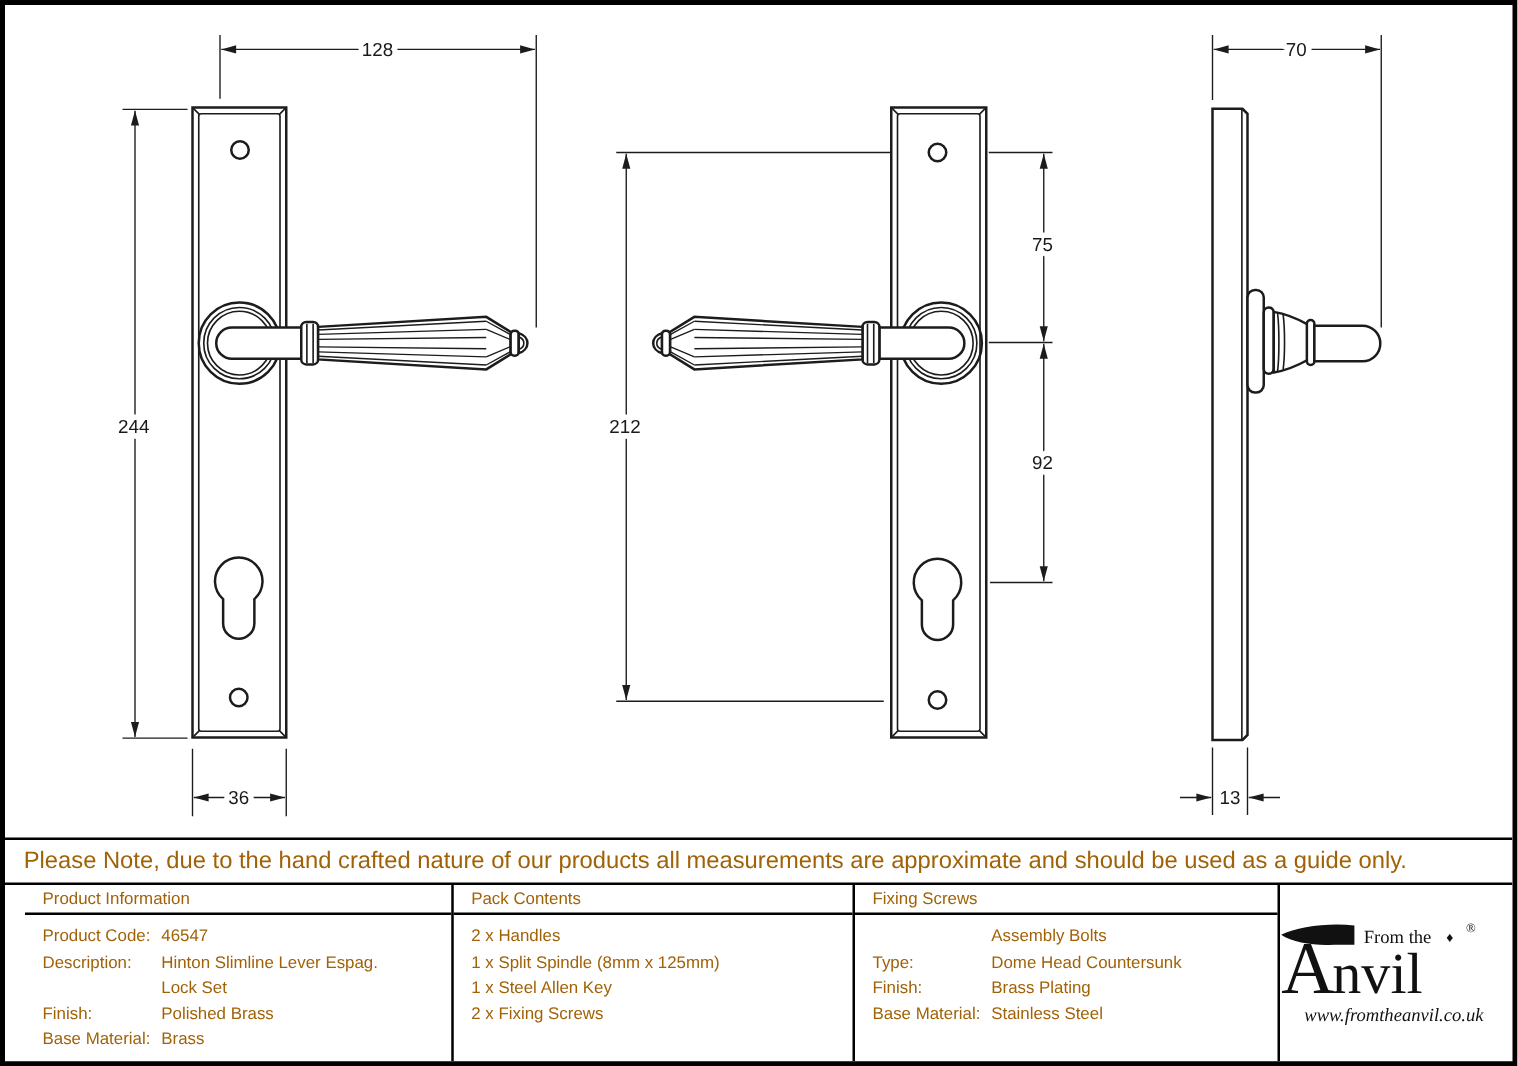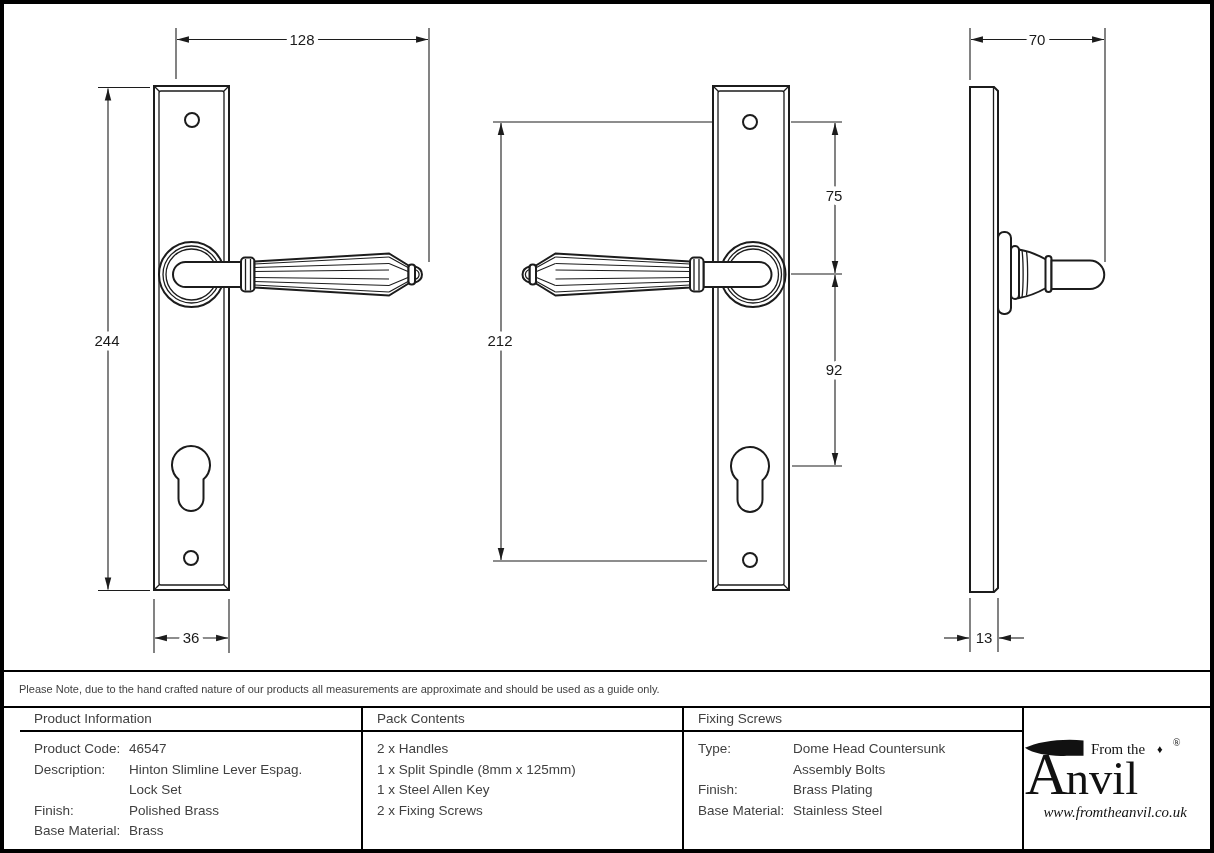--- a/index.html
+++ b/index.html
@@ -1,38 +1,38 @@
 <!DOCTYPE html>
 <html><head>
 <meta charset="utf-8">
 <style>
   html,body { margin:0; padding:0; background:#e8e8e8; }
   .sheet {
     position:relative; width:1214px; height:853px; background:#fff;
     box-sizing:border-box; border:4px solid #000;
-    font-family:"Liberation Sans", sans-serif; color:#404040;
+    font-family:"Liberation Sans", sans-serif; color:#a16207;
     overflow:hidden;
   }
   svg.drawings { position:absolute; left:0; top:0; }
   
   .ln  { stroke:#1c1c1c; stroke-width:2;   fill:none; }
   .lnf { stroke:#1c1c1c; stroke-width:2;   fill:#fff; }
   .thin{ stroke:#1c1c1c; stroke-width:1.3; fill:none; }
   .dim { stroke:#1c1c1c; stroke-width:1.1; fill:none; }
   .dimtxt {
     font-family:"Liberation Sans", sans-serif; font-size:15px; fill:#1a1a1a;
     text-anchor:middle; paint-order:stroke; stroke:#fff; stroke-width:9px;
     stroke-linejoin:round;
   }
   
   .notebar {
     position:absolute; left:0; right:0; top:666px; height:36px;
     border-top:2.5px solid #000; border-bottom:0; box-sizing:border-box;
     display:flex; align-items:center; padding-left:15px;
-    font-size:11px;
+    font-size:19px;
   }
   
   .info-table {
     position:absolute; left:0; right:0; top:702px; bottom:0;
     border-top:2.5px solid #000; box-sizing:border-box;
     display:flex; font-size:13.5px;
   }
   .cell { box-sizing:border-box; border-right:2.5px solid #000; }
   .c1 { width:344px;margin-left:16px; } .c2 { width:322px; } .c3 { width:341px; }
   .c4 { flex:1; border-right:none; display:flex; align-items:center; justify-content:center; }
@@ -229,26 +229,26 @@
         <div class="item">1 x Split Spindle (8mm x 125mm)</div>
         <div class="item">1 x Steel Allen Key</div>
         <div class="item">2 x Fixing Screws</div>
       </div>
     </div>
 
     <div class="cell c3">
       <div class="hdr">Fixing Screws</div>
       <div class="cellbody">
         <div class="kv">
+          <span class="k"></span>
+          <span class="v">Assembly Bolts</span>
+        </div>
+        <div class="kv">
           <span class="k">Type:</span>
           <span class="v">Dome Head Countersunk</span>
-        </div>
-        <div class="kv">
-          <span class="k"></span>
-          <span class="v">Assembly Bolts</span>
         </div>
         <div class="kv">
           <span class="k">Finish:</span>
           <span class="v">Brass Plating</span>
         </div>
         <div class="kv">
           <span class="k">Base Material:</span>
           <span class="v">Stainless Steel</span>
         </div>
       </div>

